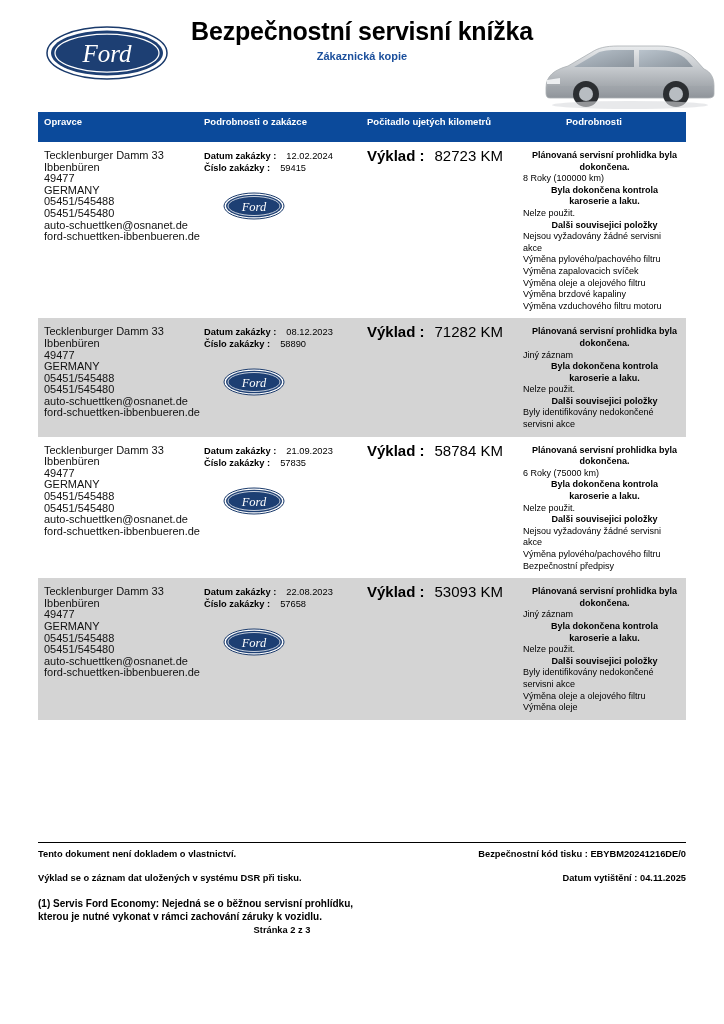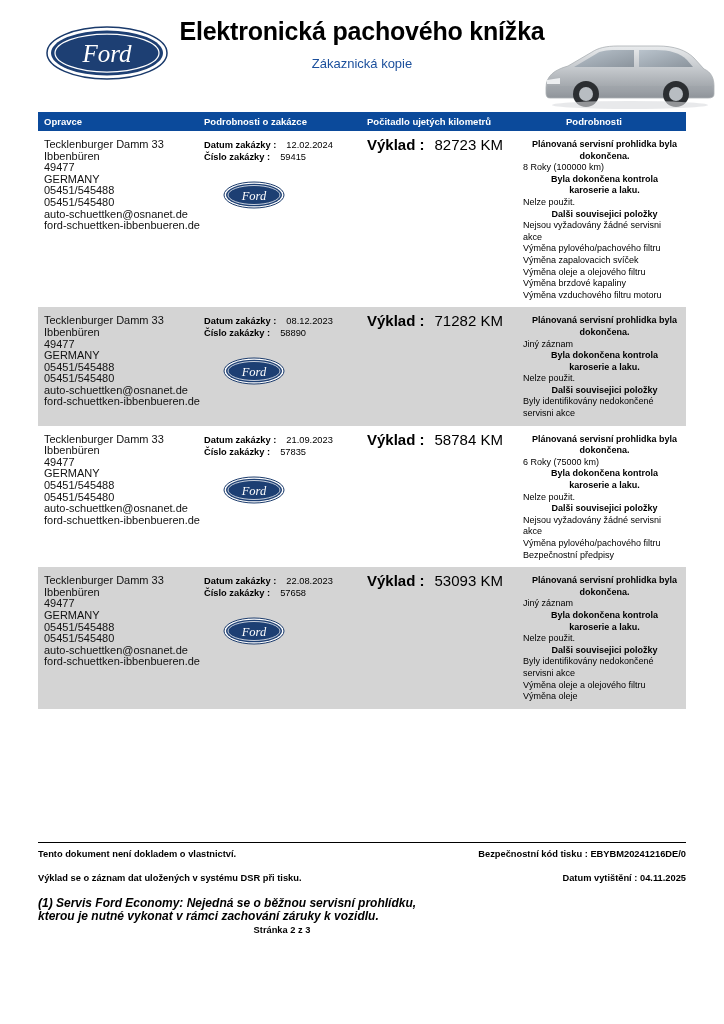--- a/index.html
+++ b/index.html
@@ -43,38 +43,38 @@
   }
   .doc-title {
     font-size: 25px;
     font-weight: bold;
     letter-spacing: -0.2px;
     color: #000000;
     line-height: 1.1;
     margin: 0;
   }
   .doc-subtitle {
-    margin-top: 10px;
-    font-size: 13px;
-    font-weight: normal;
+    margin-top: 4px;
+    font-size: 11px;
+    font-weight: bold;
     color: #1b4f9c;
   }
   .car-img {
     position: absolute;
     right: 8px;
     top: 36px;
     width: 176px;
     height: 76px;
   }
 
   
   .table-head {
     position: relative;
     margin: 0 38px 0 38px;
-    height: 19px;
+    height: 30px;
     background: #0b4a9b;
     color: #ffffff;
     font-size: 9.5px;
     font-weight: bold;
   }
   .table-head span {
     position: absolute;
     top: 4px;
     white-space: nowrap;
   }
@@ -166,24 +166,23 @@
   .footer-row {
     display: flex;
     justify-content: space-between;
     align-items: baseline;
     font-size: 9.3px;
     font-weight: bold;
     margin-bottom: 14px;
     white-space: nowrap;
   }
   .footer-note {
-    font-size: 12px;
+    font-size: 10px;
     font-weight: bold;
     line-height: 13px;
-    font-style: italic;
   }
   .page-number {
     text-align: center;
     font-size: 9.3px;
     font-weight: bold;
     margin-top: 2px;
     padding-right: 160px;
   }
   .fr-label { font-weight: bold; }
   .fr-value { font-weight: bold; }
@@ -198,21 +197,21 @@
     <div class="ford-logo-wrap">
       <svg viewBox="0 0 244 112" width="122" height="56" aria-hidden="true">
         <ellipse cx="122" cy="56" rx="120" ry="52" fill="#ffffff" stroke="#1a3a6b" stroke-width="3"></ellipse>
         <ellipse cx="122" cy="56" rx="112" ry="45" fill="#1d3f73"></ellipse>
         <ellipse cx="122" cy="56" rx="104" ry="38" fill="none" stroke="#ffffff" stroke-width="2.5"></ellipse>
         <text x="122" y="74" text-anchor="middle" font-family="'Liberation Serif', serif" font-size="50" font-style="italic" fill="#ffffff">Ford</text>
       </svg>
     </div>
 
     <div class="title-block">
-      <div class="doc-title">Elektronická pachového knížka</div>
+      <div class="doc-title">Bezpečnostní servisní knížka</div>
       <div class="doc-subtitle">Zákaznická kopie</div>
     </div>
 
     <div class="car-img">
       <svg viewBox="0 0 176 76" width="176" height="76" aria-hidden="true">
         <defs>
           <linearGradient id="bodyg" x1="0" y1="0" x2="0" y2="1">
             <stop offset="0%" stop-color="#e9ebed"></stop>
             <stop offset="45%" stop-color="#c3c7cb"></stop>
             <stop offset="100%" stop-color="#8f949a"></stop>

